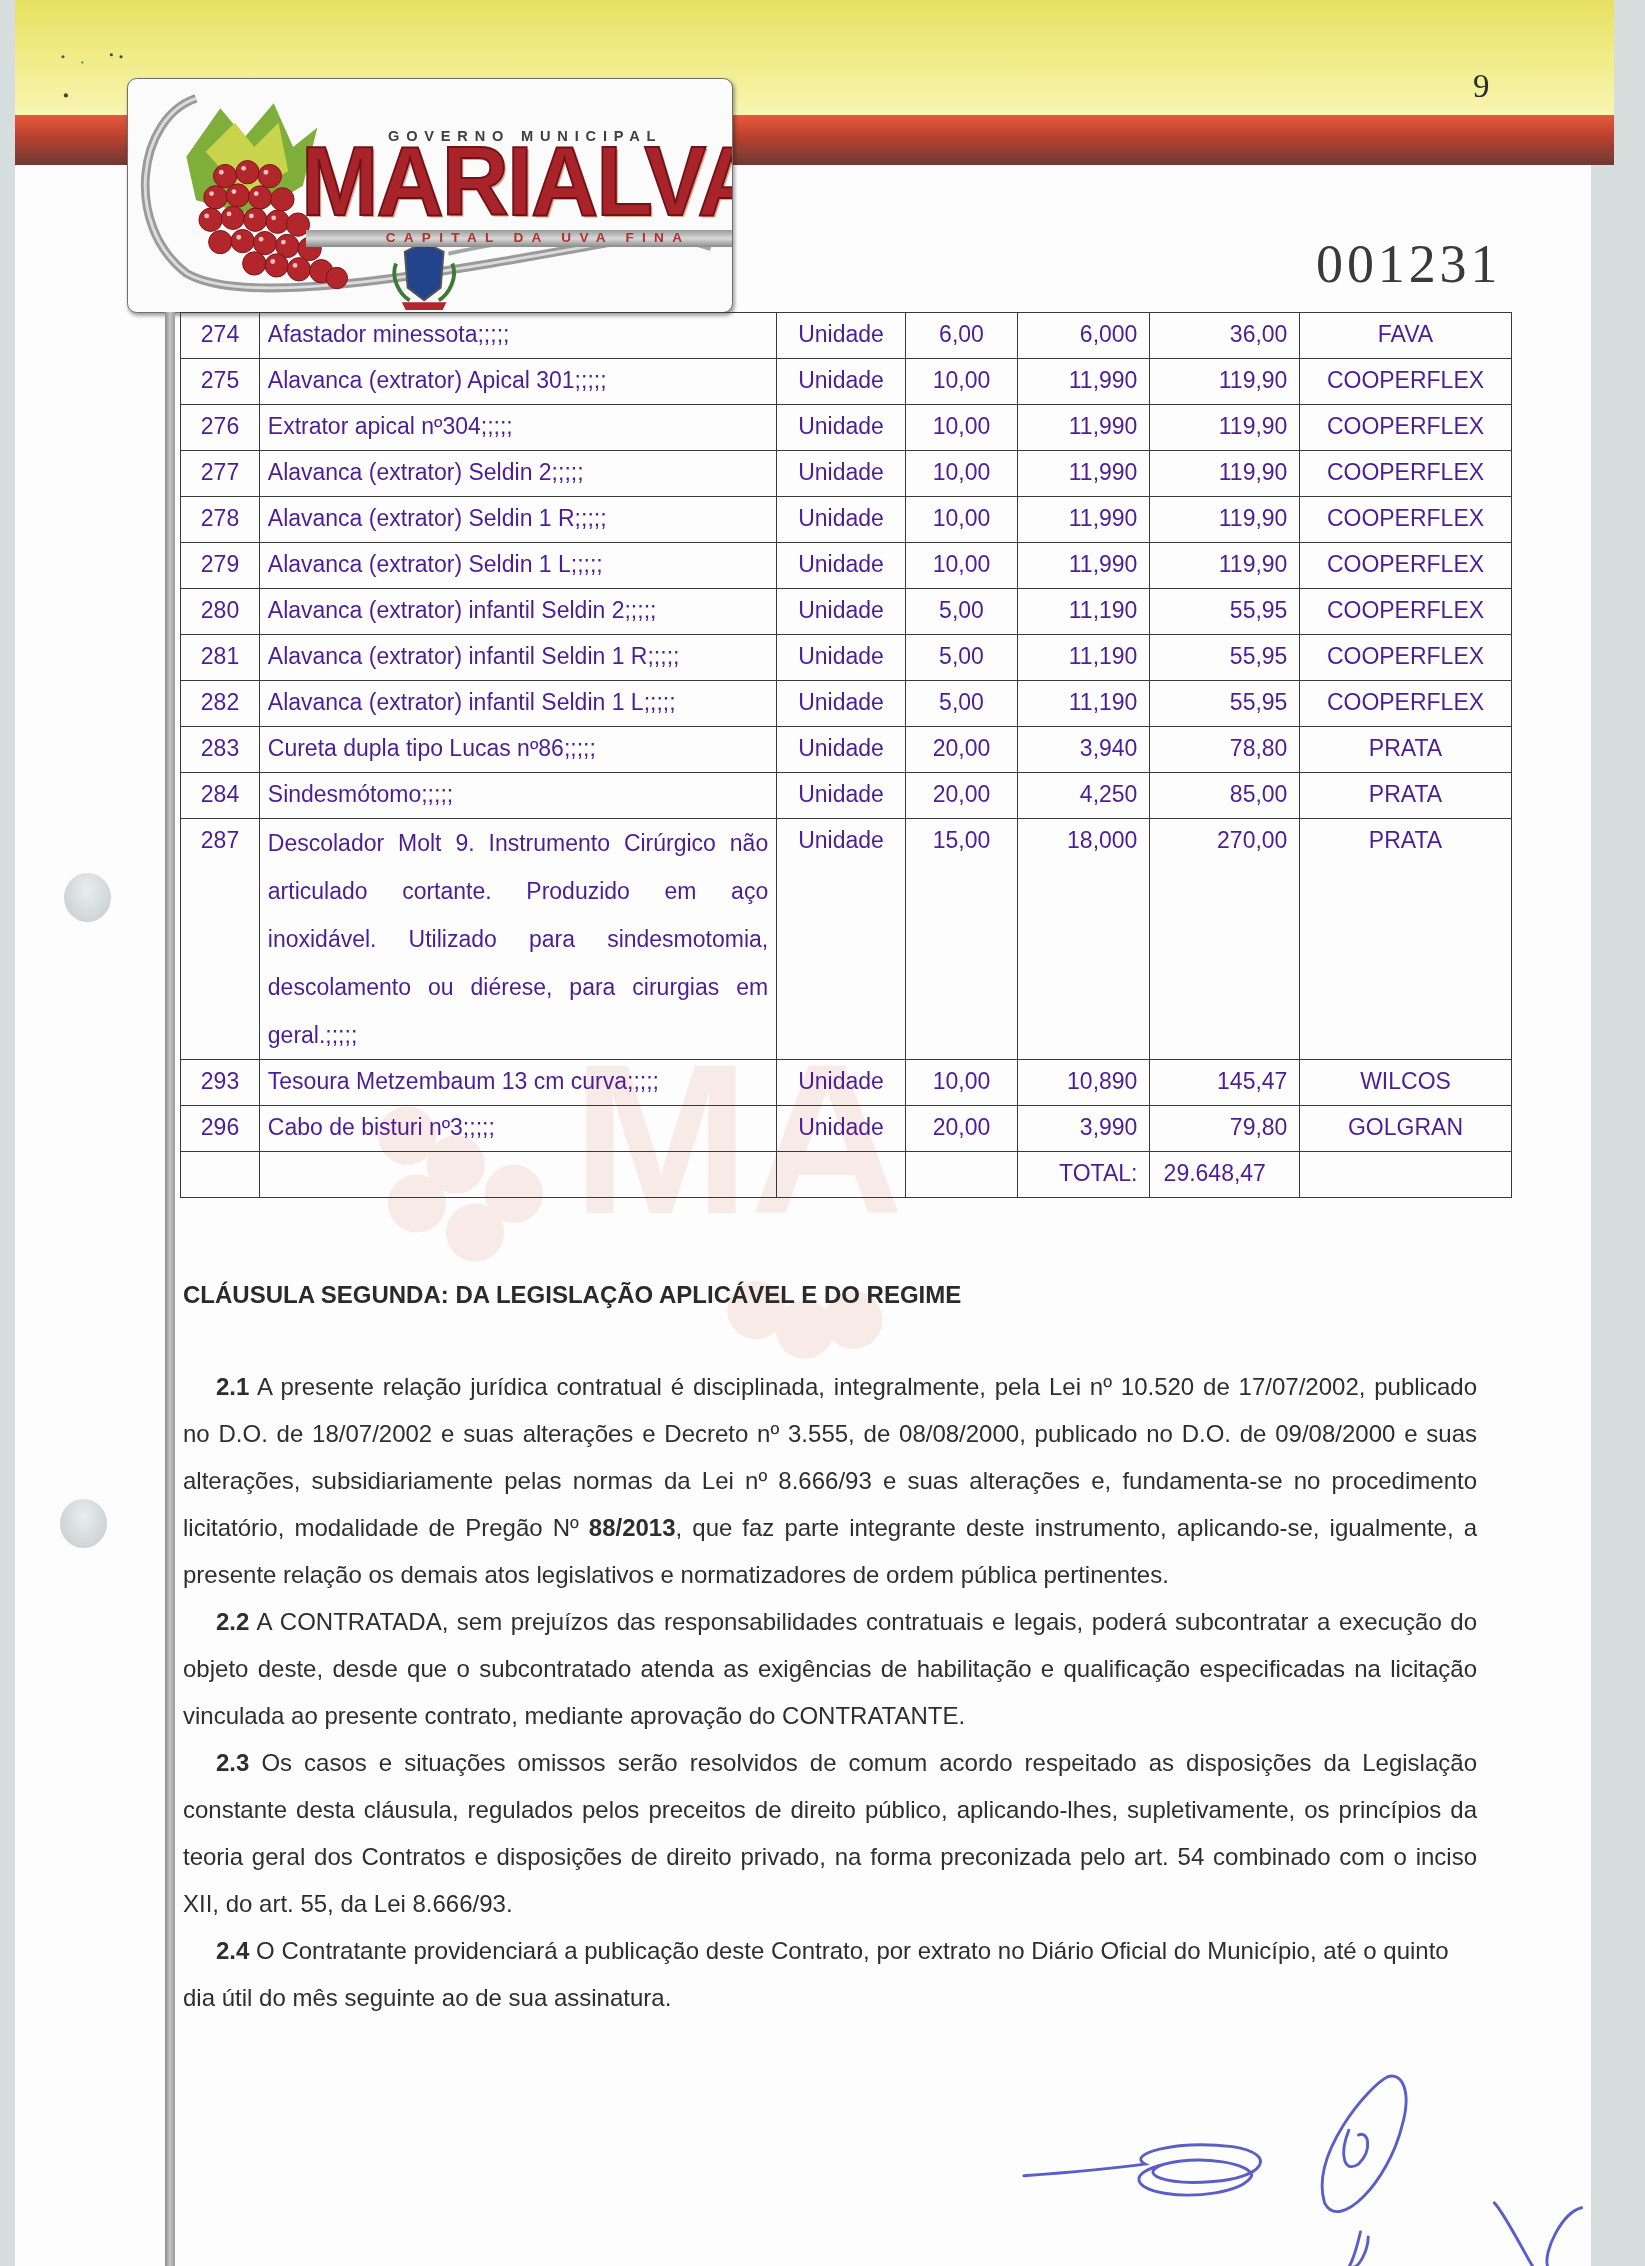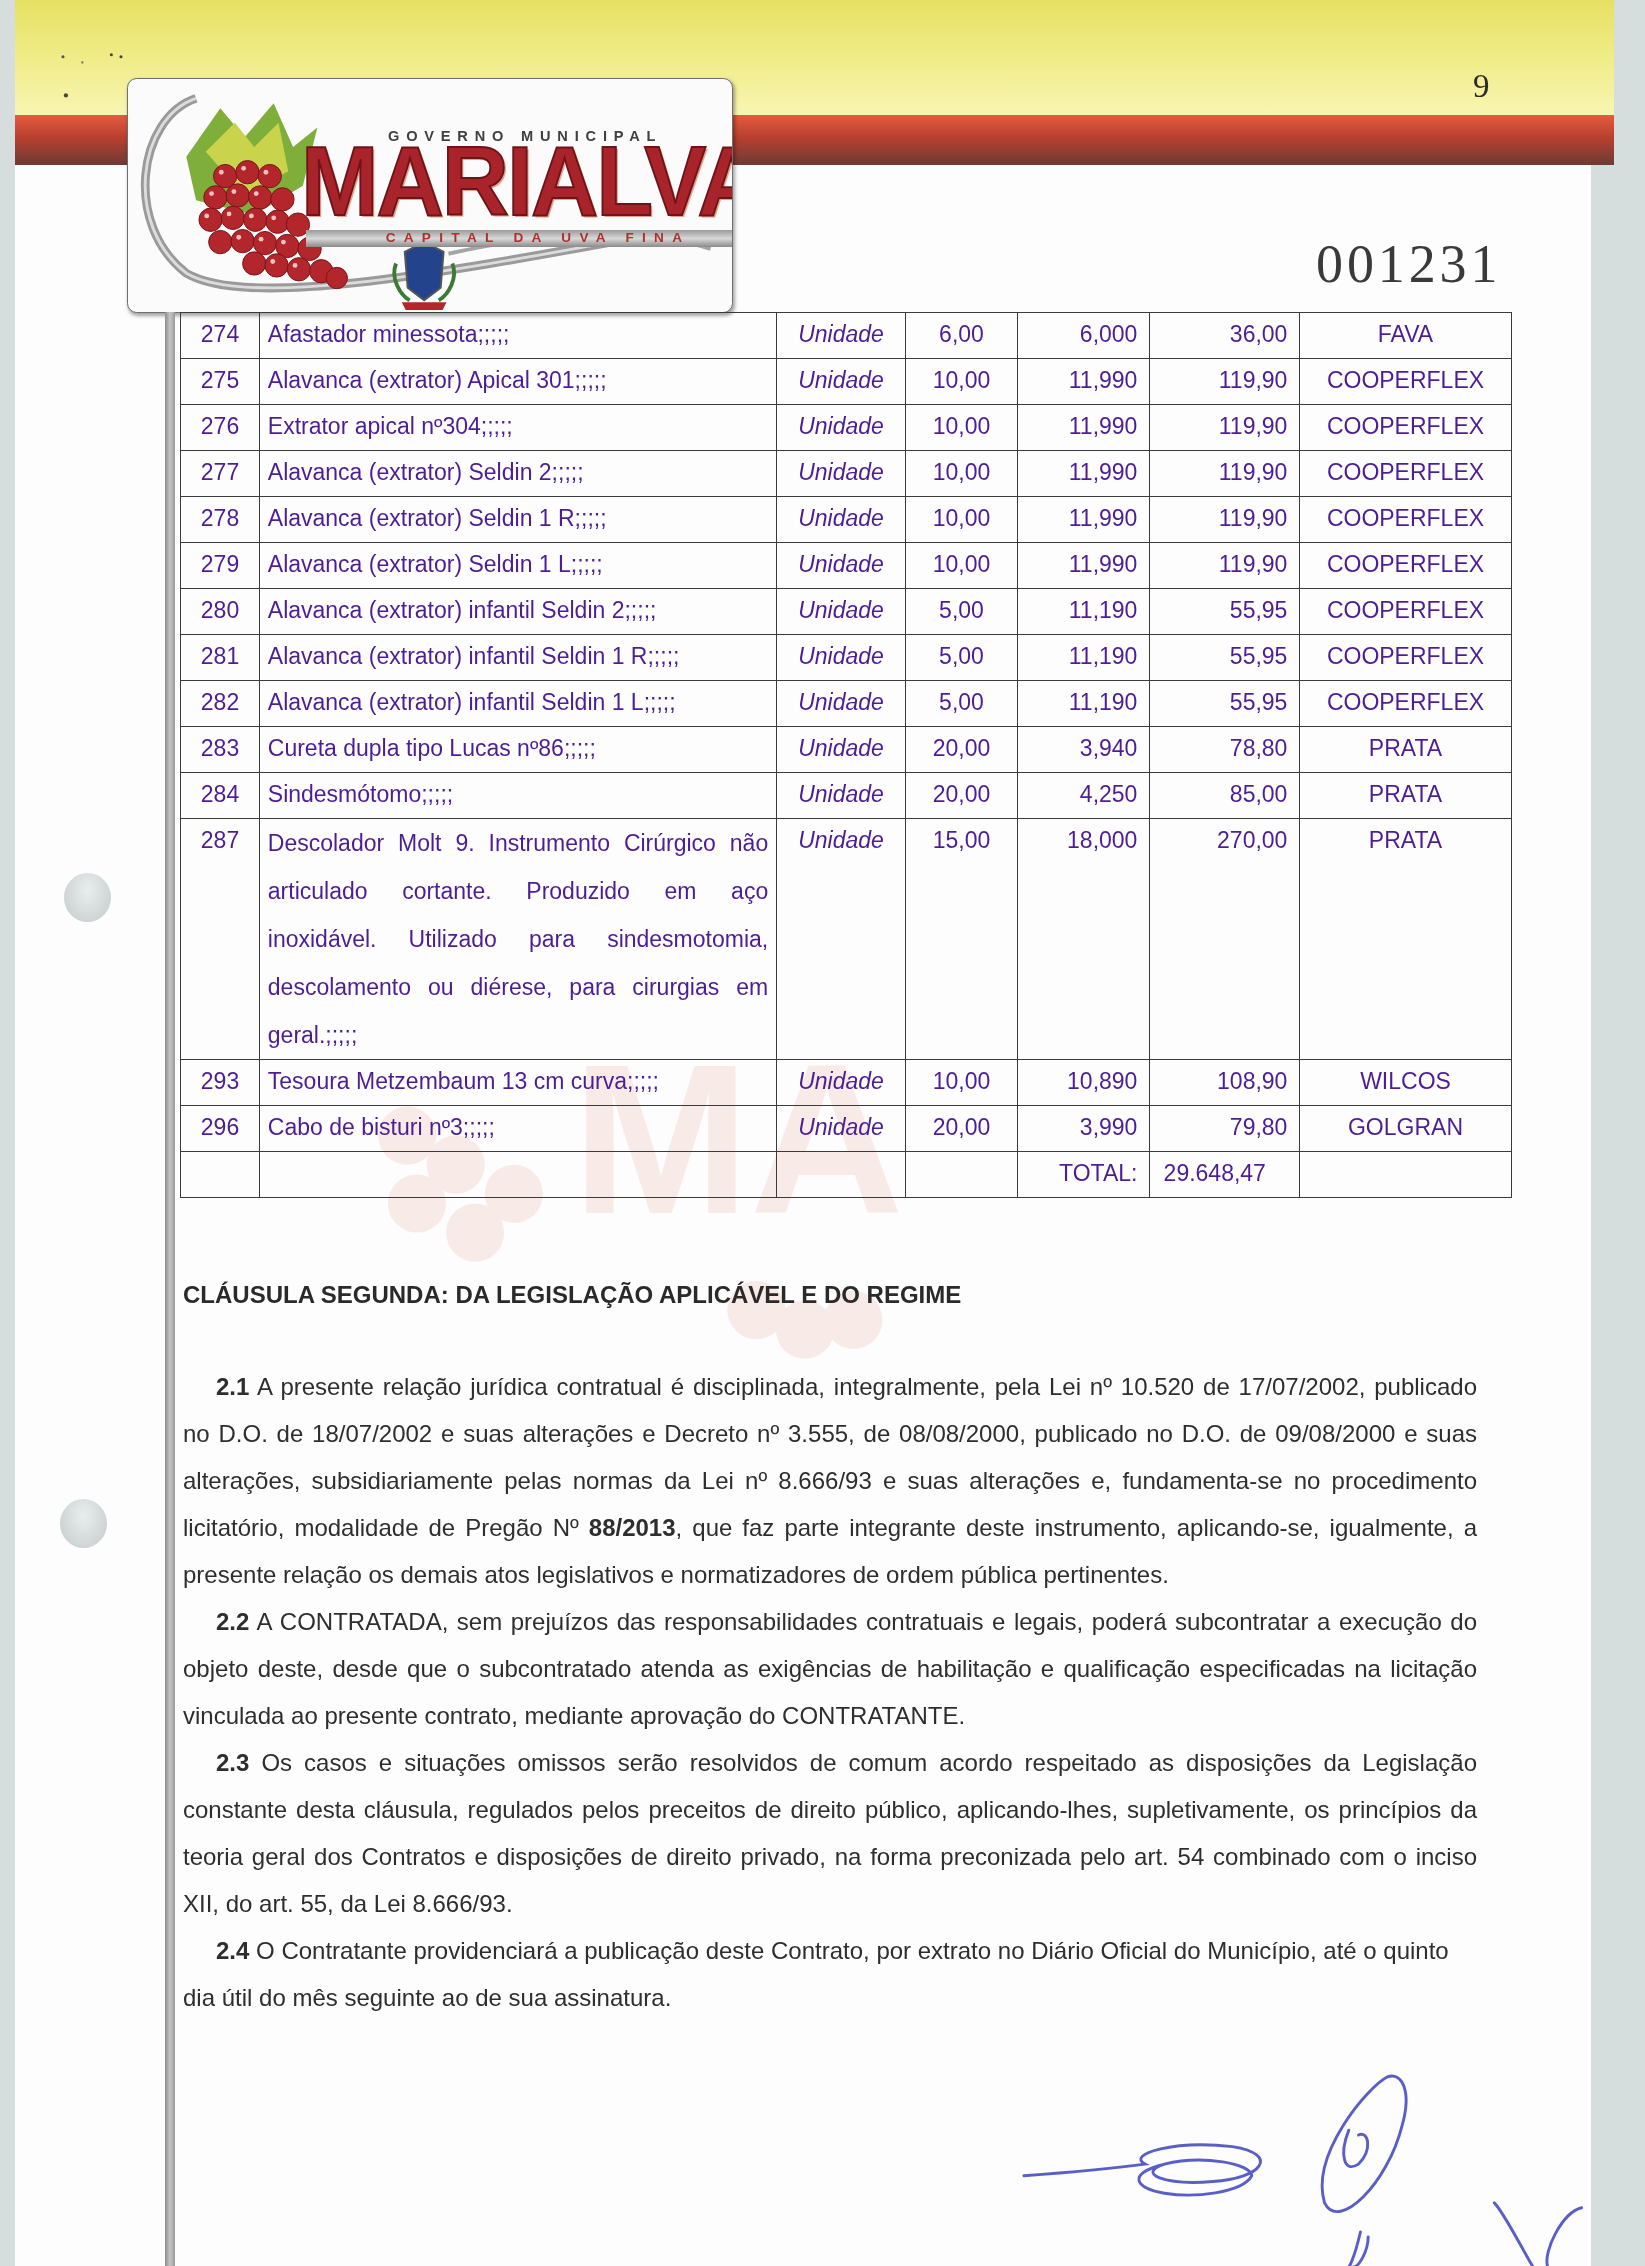--- a/index.html
+++ b/index.html
@@ -17,21 +17,21 @@
   .logo-name { position:absolute; left:173px; top:56px; font-size:93px; font-weight:bold; color:#a8242a; letter-spacing:-1.9px; transform:scaleY(1.06); -webkit-text-stroke:1.9px #6e1418; text-shadow:1.9px 1.9px 0 #e9a08a; line-height:93px; }
   .logo-tag { position:absolute; left:178px; top:151px; width:464px; height:16.5px; background:linear-gradient(180deg,#9a9a9a,#d8d8d8,#8a8a8a); font-size:13.6px; line-height:16.5px; letter-spacing:8.3px; color:#b0302a; font-weight:bold; text-align:center; overflow:hidden; }
   .gray-bar { position:absolute; left:165px; top:312px; width:9.7px; height:1954px; background:linear-gradient(90deg,#8d8d8d,#c6c6c6,#9a9a9a); }
   .hole { position:absolute; width:47px; height:49px; border-radius:50%; background:radial-gradient(ellipse at 50% 35%,#e9eded,#c3cbcb); }
   .watermark { position:absolute; left:349px; top:1019px; width:873px; height:369px; opacity:0.10; pointer-events:none; }
   table.items { position:absolute; left:180px; top:312px; border-collapse:collapse; table-layout:fixed; font-size:23px; color:#4c1d95; }
   table.items td { border:1.9px solid #3a3a3a; padding:0 7.8px; height:45px; vertical-align:top; line-height:43px; overflow:hidden; white-space:nowrap; }
   table.items td.num { text-align:center; padding:0 3.9px; }
   table.items td.desc { white-space:normal; text-align:left; }
   table.items td.desc.justify { text-align:justify; line-height:48px; }
-  table.items td.unit { text-align:center; padding:0 3.9px;font-style:italic; }
+  table.items td.unit { text-align:center; padding:0 3.9px; }
   table.items td.qty { text-align:center; }
   table.items td.price, table.items td.total { text-align:right; padding-right:11.6px; }
   table.items td.brand { text-align:center; }
   table.items tr.tall td { height:234px; }
   table.items tr.total-row td.price { text-align:right; }
   table.items tr.total-row td.total { text-align:left; padding-left:13.6px; }
   .heading { position:absolute; left:183px; top:1281px; font-size:24px; font-weight:bold; color:#2a2a2a; }
   .body-text { position:absolute; left:183px; top:1363px; width:1294px; font-size:24px; line-height:47px; text-align:justify; color:#2e2e2e; }
   .body-text p { margin:0; text-indent:33px; }
   .body-text b { font-weight:bold; }
@@ -253,21 +253,21 @@
         <td class="price">18,000</td>
         <td class="total">270,00</td>
         <td class="brand">PRATA</td>
       </tr>
       <tr>
         <td class="num">293</td>
         <td class="desc">Tesoura Metzembaum 13 cm curva;;;;;</td>
         <td class="unit">Unidade</td>
         <td class="qty">10,00</td>
         <td class="price">10,890</td>
-        <td class="total">108,90</td>
+        <td class="total">145,47</td>
         <td class="brand">WILCOS</td>
       </tr>
       <tr>
         <td class="num">296</td>
         <td class="desc">Cabo de bisturi nº3;;;;;</td>
         <td class="unit">Unidade</td>
         <td class="qty">20,00</td>
         <td class="price">3,990</td>
         <td class="total">79,80</td>
         <td class="brand">GOLGRAN</td>

